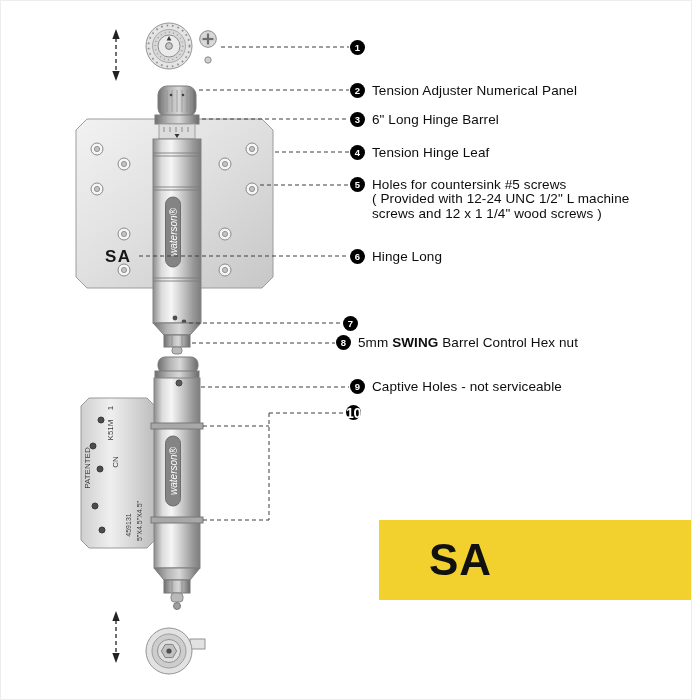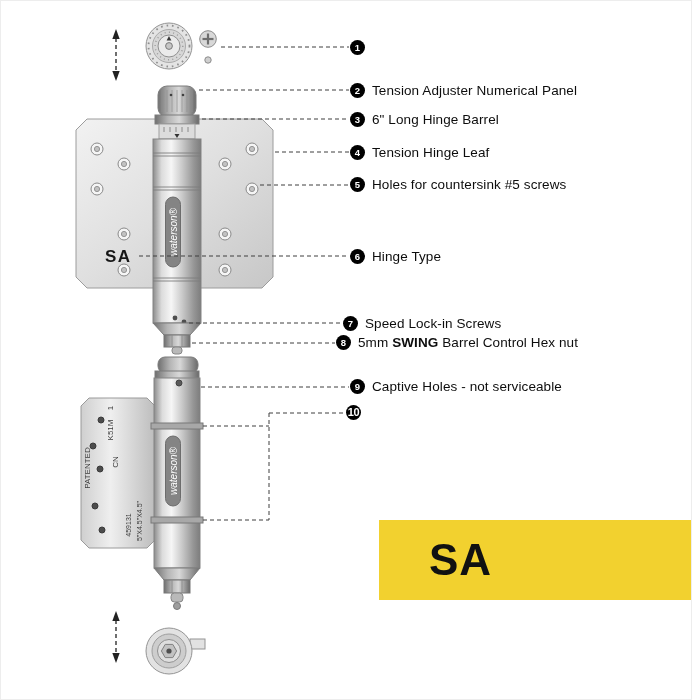--- a/index.html
+++ b/index.html
@@ -3,21 +3,21 @@
 <meta charset="utf-8">
 <style>
   *{margin:0;padding:0;box-sizing:border-box}
   html,body{background:#fff}
   body{font-family:"Liberation Sans",sans-serif}
   .stage{position:relative;width:692px;height:700px;background:#fff;border:1px solid #ededed;overflow:hidden}
   .diagram-svg{position:absolute;left:0;top:0;font-family:"Liberation Sans",sans-serif}
   .callout{position:absolute;display:flex;gap:7px;align-items:center;color:#0d0d0d;font-size:13.5px;letter-spacing:.1px;white-space:nowrap}
   .callout.multi{align-items:flex-start;white-space:normal}
   .bullet{flex:0 0 auto;width:15px;height:15px;border-radius:50%;background:#000;color:#fff;display:inline-flex;align-items:center;justify-content:center;font-size:9.5px;font-weight:bold;line-height:1}
-  .bullet.wide{font-size:11px;letter-spacing:-.4px}
+  .bullet.wide{font-size:14px;letter-spacing:-.4px}
   .c5 .main{line-height:15px;display:block}
   .c5 .sub{display:block;width:272px;line-height:14.5px}
   .sa-badge{position:absolute;left:378px;top:519px;width:314px;height:80px;display:flex;align-items:center;padding-left:50px}
   .sa-badge .sa-text{font-size:44px;font-weight:bold;letter-spacing:1px;color:#111}
 </style>
 </head>
 <body>
 
 <div class="stage">
 
@@ -209,31 +209,31 @@
 
   <div class="callout" style="left:349px;top:144px">
     <span class="bullet">4</span>
     <span>Tension Hinge Leaf</span>
   </div>
 
   <div class="callout multi c5" style="left:349px;top:176px">
     <span class="bullet">5</span>
     <span>
       <span class="main">Holes for countersink #5 screws</span>
+      <span class="sub">( Provided with 12-24 UNC 1/2" L machine screws and 12 x 1 1/4" wood screws )</span>
     </span>
   </div>
 
   <div class="callout" style="left:349px;top:248px">
     <span class="bullet">6</span>
-    <span>Hinge Type</span>
+    <span>Hinge Long</span>
   </div>
 
   <div class="callout" style="left:342px;top:315px">
     <span class="bullet">7</span>
-    <span>Speed Lock-in Screws</span>
   </div>
 
   <div class="callout" style="left:335px;top:334px">
     <span class="bullet">8</span>
     <span><span>5mm </span><b>SWING</b><span> Barrel Control Hex nut</span></span>
   </div>
 
   <div class="callout" style="left:349px;top:378px">
     <span class="bullet">9</span>
     <span>Captive Holes - not serviceable</span>

